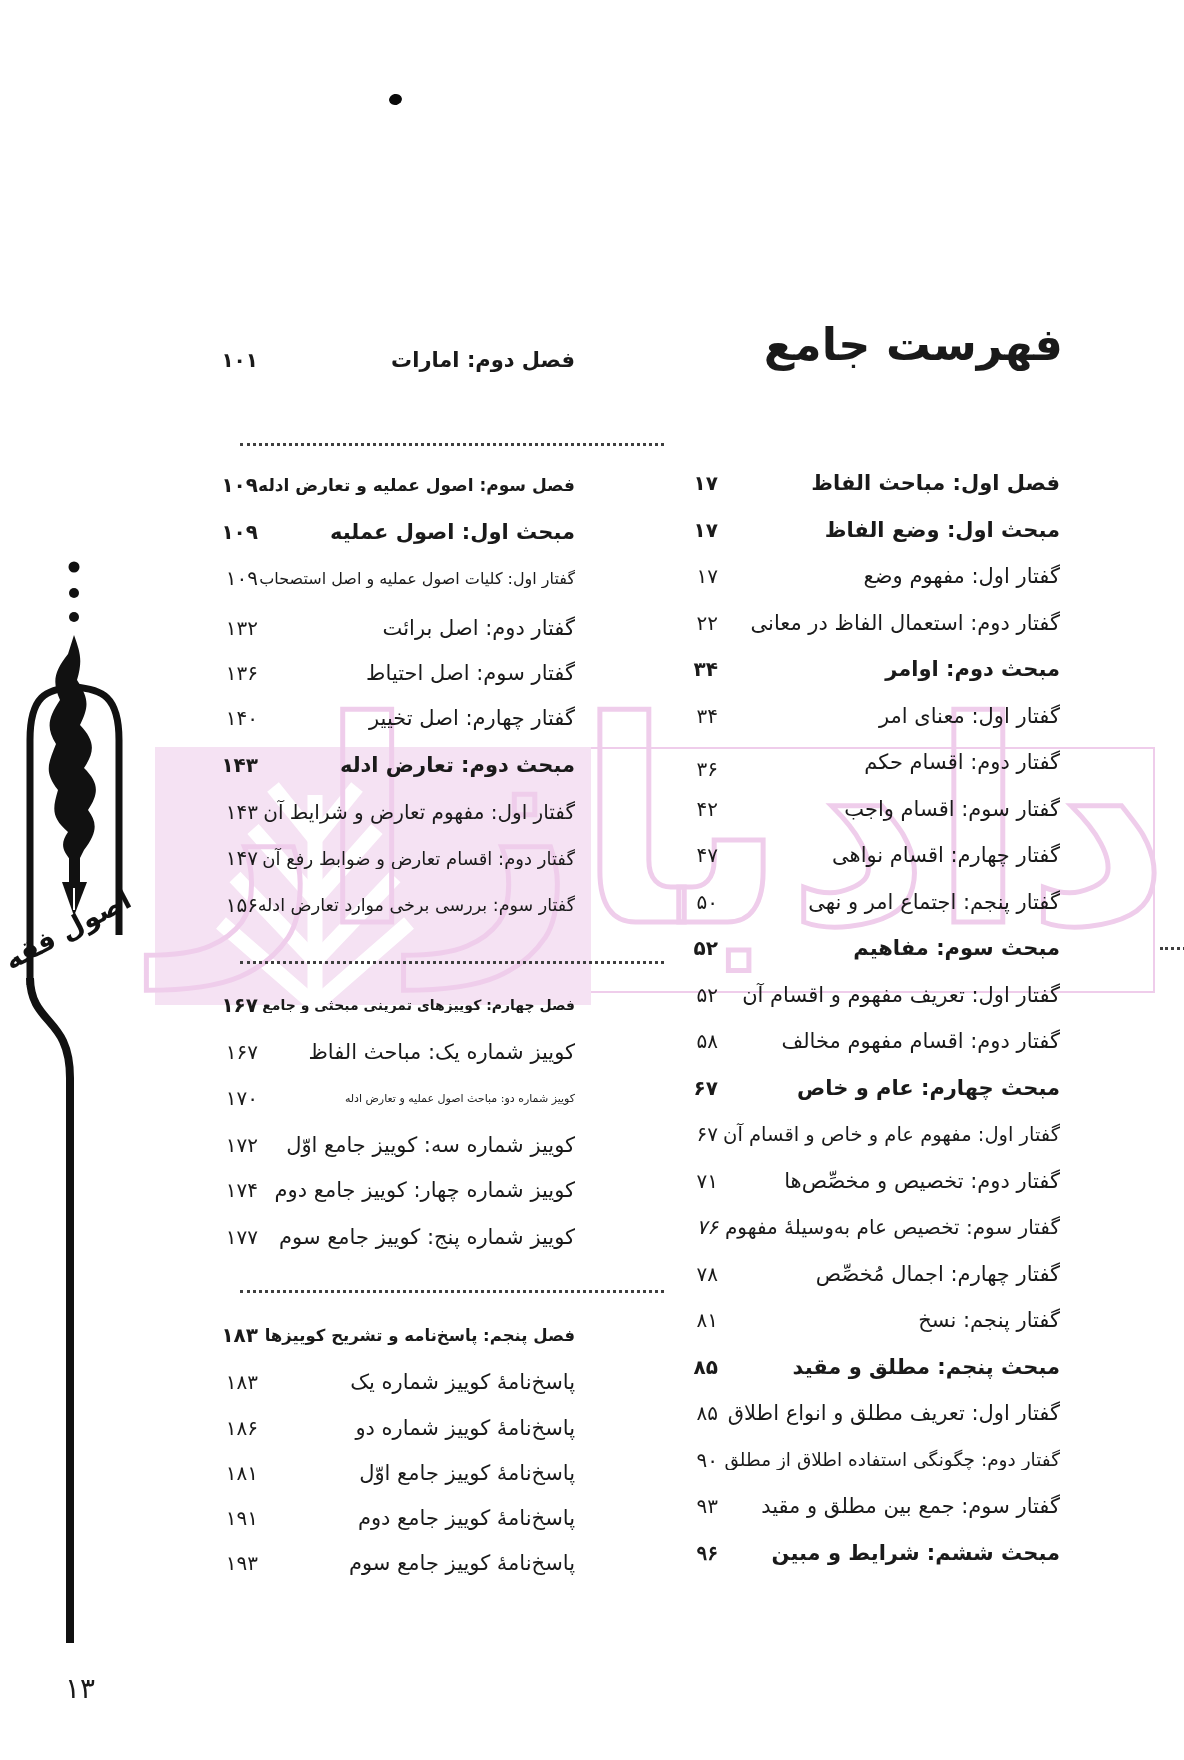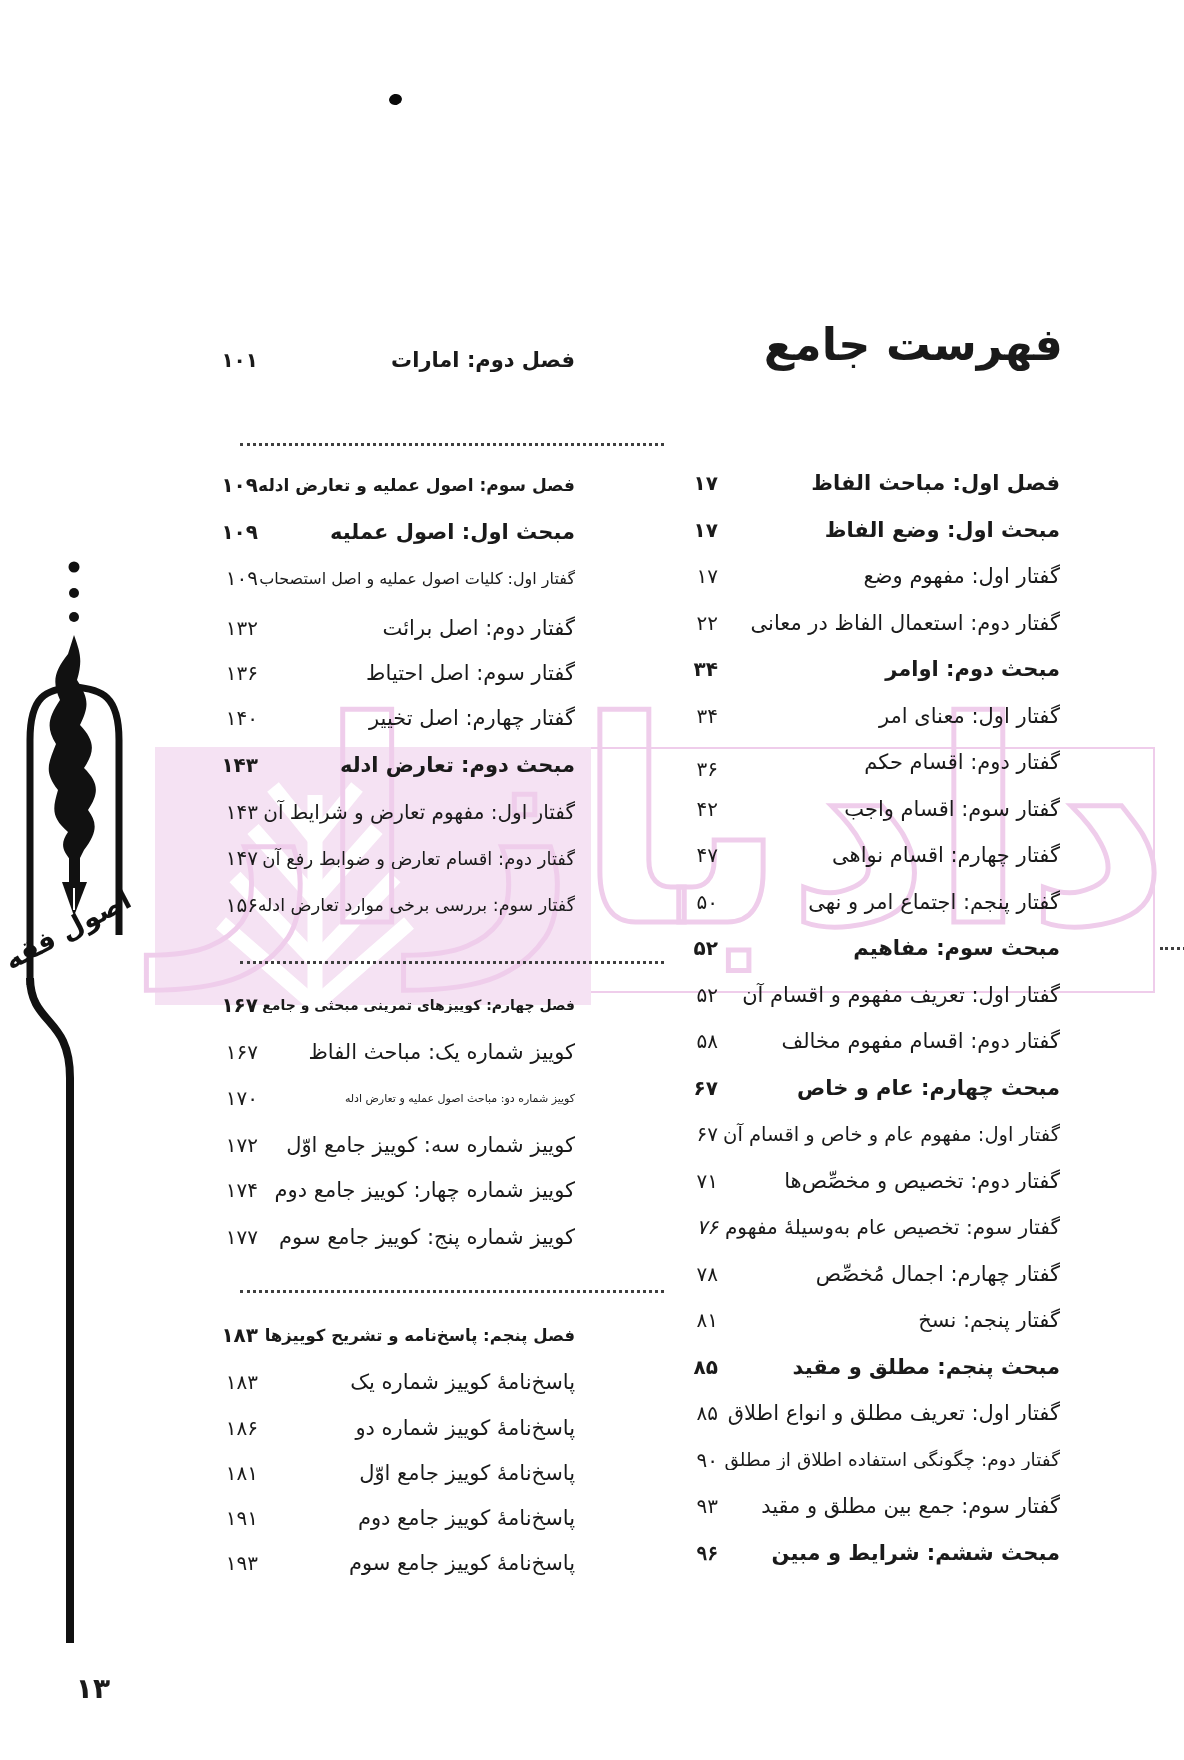--- a/index.html
+++ b/index.html
@@ -59,21 +59,21 @@
   }
   
   #sidebar-art{position:absolute;left:0;top:540px;z-index:3;}
   
   .ink-dot{
     position:absolute;left:389px;top:94px;width:13px;height:11px;
     border-radius:50%;background:#0a0a0a;transform:rotate(-12deg);z-index:2;
   }
   #folio{
     position:absolute;left:50px;top:1672px;width:60px;font-size:28px;
-    font-weight:bold;direction:rtl;z-index:2;
+    font-weight:normal;text-align:center;direction:rtl;z-index:2;
   }
 </style>
 </head>
 <body>
 
 <div id="page">
 
   <div class="wm-layer">
     <div class="wm-border"></div>
     <div class="wm-box">

